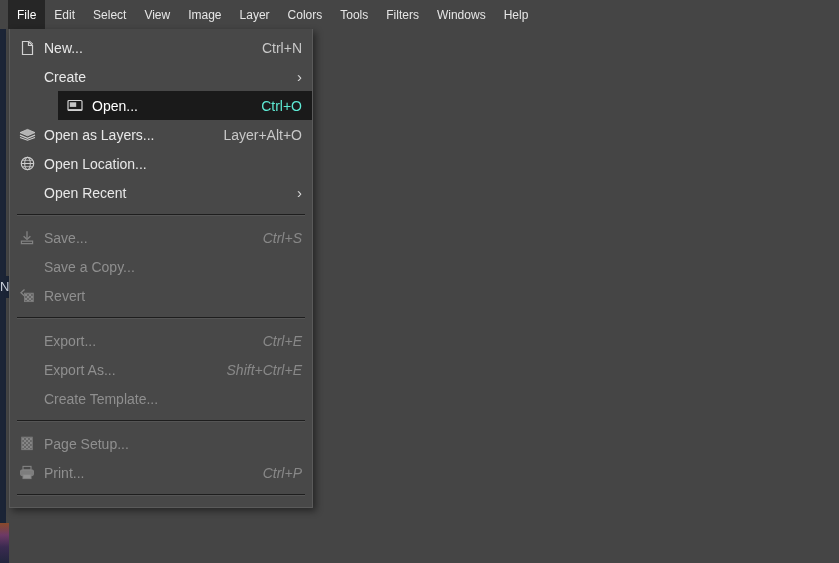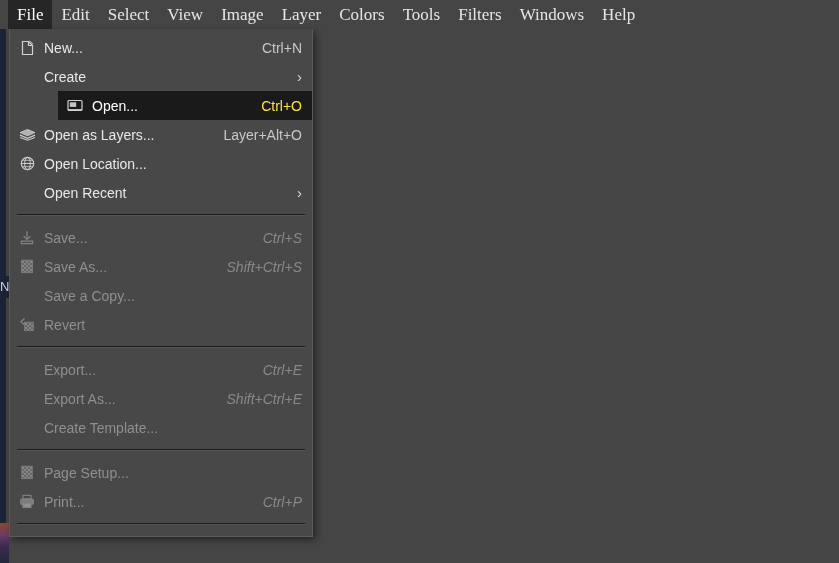--- a/index.html
+++ b/index.html
@@ -74,26 +74,25 @@
     display: flex;
     align-items: stretch;
     box-sizing: border-box;
     z-index: 5;
   }
   .menubar-item {
     display: flex;
     align-items: center;
     padding: 0 9px;
     color: #e6e6e6;
-    font-size: 17px;
+    font-size: 12px;
     line-height: 1;
     white-space: nowrap;
     cursor: default;
     user-select: none;
-    font-family: Liberation Serif, serif;
   }
   .menubar-item.open {
     background: #262626;
     color: #ffffff;
   }
   .menubar-item:first-child { margin-left: 8px; }
 
   
   #file-menu {
     position: absolute;
@@ -121,21 +120,21 @@
     cursor: default;
     user-select: none;
     text-align: right;
   }
   .menu-item.disabled { color: #8f8f8f; }
   .menu-item.selected {
     background: #1a1a1a;
     color: #ffffff;
     margin-left: 48px;
   }
-  .menu-item.selected .mi-accel { color: #fde047; }
+  .menu-item.selected .mi-accel { color: #5eead4; }
 
   .mi-icon {
     width: 22px;
     min-width: 22px;
     height: 18px;
     margin-right: 6px;
     display: flex;
     align-items: center;
     justify-content: center;
     opacity: 0.95;
@@ -257,37 +256,20 @@
             <path d="M7 1.2v7.4" stroke="#c9c9c9" stroke-width="1.3"></path>
             <path d="M3.6 6.2 7 9.4l3.4-3.2" fill="none" stroke="#c9c9c9" stroke-width="1.3"></path>
             <path d="M1.4 11.2h11.2v2.4H1.4z" fill="none" stroke="#c9c9c9" stroke-width="1.2"></path>
           </svg>
         </span>
         <span class="mi-label">Save...</span>
         <span class="mi-spacer"></span>
         <span class="mi-accel">Ctrl+S</span>
       </div>
       <div class="menu-item disabled">
-        <span class="mi-icon dim">
-          <svg width="14" height="15" viewBox="0 0 14 15">
-            <defs>
-              <pattern id="ck1" width="4" height="4" patternUnits="userSpaceOnUse">
-                <rect width="4" height="4" fill="#8a8a8a"></rect>
-                <rect width="2" height="2" fill="#cfcfcf"></rect>
-                <rect x="2" y="2" width="2" height="2" fill="#cfcfcf"></rect>
-              </pattern>
-            </defs>
-            <rect x="1.6" y="1.2" width="10.8" height="12.4" fill="url(#ck1)" stroke="#bdbdbd" stroke-width="1"></rect>
-          </svg>
-        </span>
-        <span class="mi-label">Save As...</span>
-        <span class="mi-spacer"></span>
-        <span class="mi-accel">Shift+Ctrl+S</span>
-      </div>
-      <div class="menu-item disabled">
         <span class="mi-icon empty"></span>
         <span class="mi-label">Save a Copy...</span>
         <span class="mi-spacer"></span>
       </div>
       <div class="menu-item disabled">
         <span class="mi-icon dim">
           <svg width="16" height="15" viewBox="0 0 16 15">
             <path d="M5.5 1.5 2 4.8l3.5 3.2" fill="none" stroke="#c9c9c9" stroke-width="1.3"></path>
             <defs>
               <pattern id="ck2" width="4" height="4" patternUnits="userSpaceOnUse">

